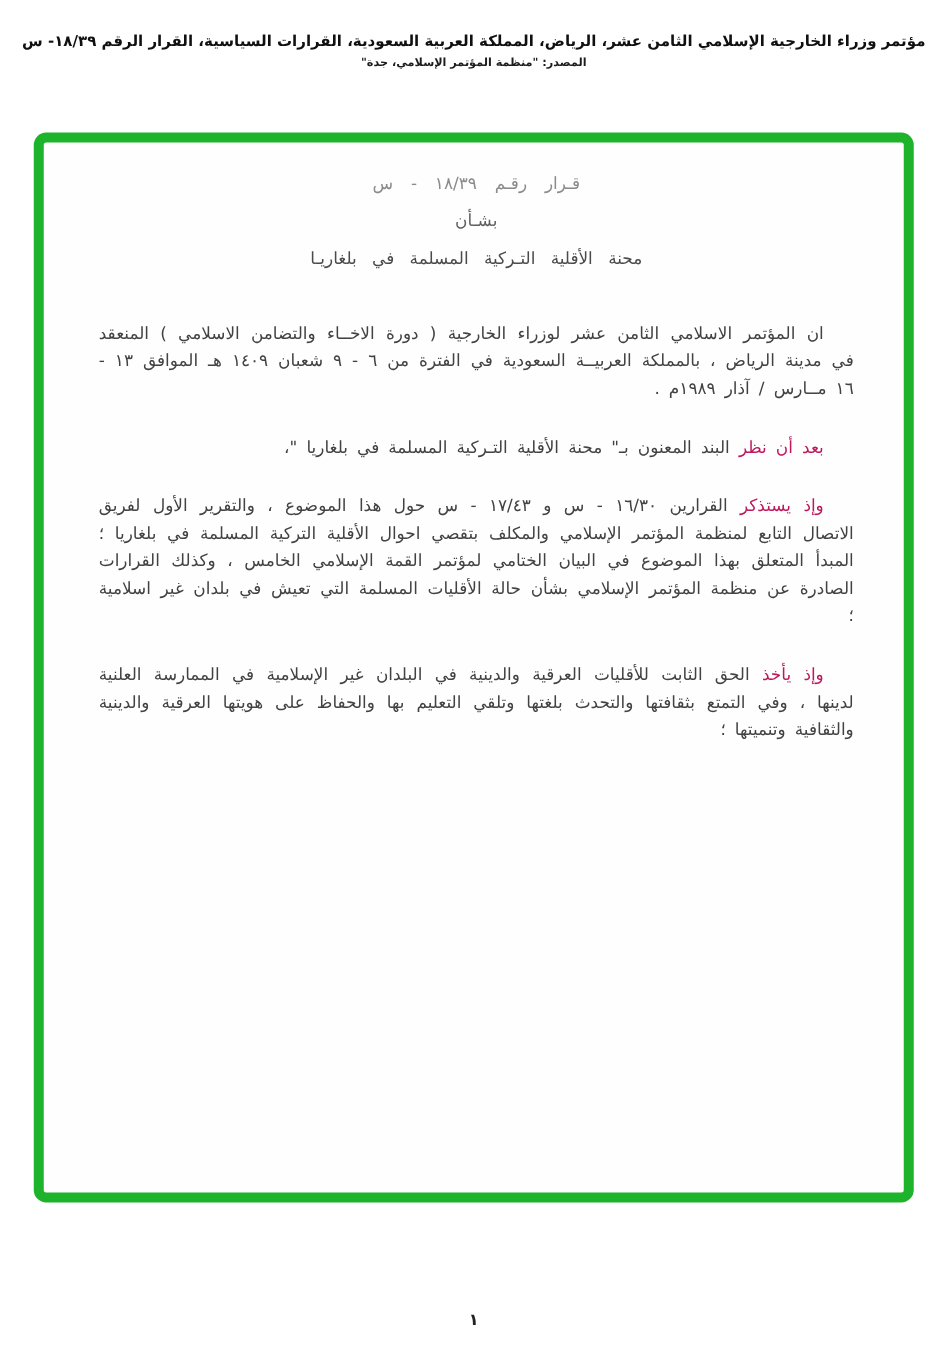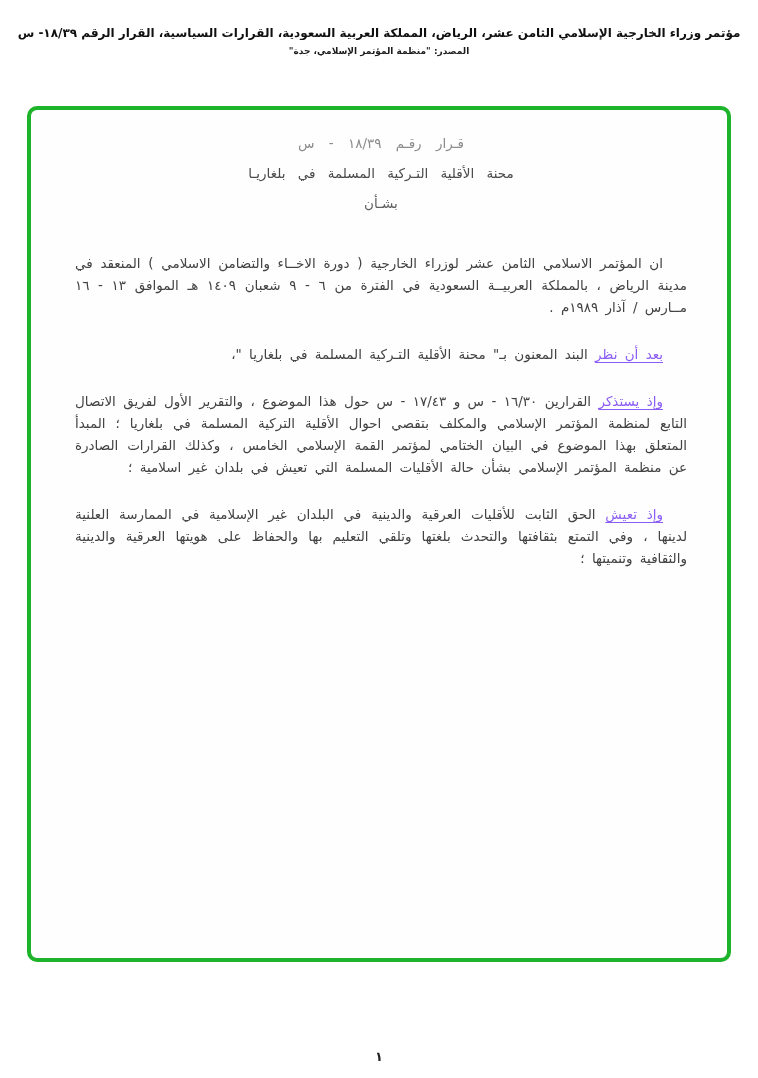--- a/index.html
+++ b/index.html
@@ -9,65 +9,64 @@
   .page-header { direction: rtl; text-align: center; padding-top: 26px; }
   .header-title {
     font-size: 12px; font-weight: bold; color: #101010;
     white-space: nowrap; overflow: hidden;
   }
   .header-source { font-size: 9px; font-weight: bold; color: #1c1c1c; margin-top: 6px; }
 
   .green-frame {
     position: absolute; left: 27px; top: 106px;
     width: 704px; height: 856px;
-    border: 4px solid #6d28d9; border-radius: 10px;
+    border: 8px solid #6d28d9; border-radius: 10px;
     background: #fefefe; overflow: hidden;
   }
 
   .doc-content {
     direction: rtl; text-align: justify;
     padding: 14px 40px 0 44px;
     color: #424242; font-size: 13.5px; line-height: 22px;
     word-spacing: 3px;
     filter: blur(0.2px);
   }
 
   .doc-headings { text-align: center; margin: 8px 0 38px 0; }
   .doc-heading-line { margin-bottom: 8px; }
   .doc-heading-line.h0 { color: #8b8b8b; word-spacing: 10px; letter-spacing: 1px; }
   .doc-heading-line.h1 { color: #5f5f5f; word-spacing: 6px; }
   .doc-heading-line.h2 { color: #4a4a4a; word-spacing: 8px; }
 
   .doc-paragraph { margin-bottom: 25px; text-indent: 24px; }
   .doc-paragraph .lead {
-    text-decoration: underline;
     text-underline-offset: 3px;
-    color: #8b5cf6;
+    color: #be185d;
   }
 
   .page-footer {
     position: absolute; left: 0; bottom: 14px; width: 758px;
     text-align: center; font-size: 13px; font-weight: bold; color: #222222;
   }
 </style>
 </head>
 <body>
 
 <div class="page-header">
   <div class="header-title">مؤتمر وزراء الخارجية الإسلامي الثامن عشر، الرياض، المملكة العربية السعودية، القرارات السياسية، القرار الرقم ١٨/٣٩- س</div>
   <div class="header-source">المصدر: "منظمة المؤتمر الإسلامي، جدة"</div>
 </div>
 
 <div class="green-frame" style="border-color: rgb(29, 179, 42);">
   <div class="doc-content">
       <div class="doc-headings">
         <div class="doc-heading-line h0">قـرار رقـم ١٨/٣٩ - س</div>
+        <div class="doc-heading-line h1">بشـأن</div>
         <div class="doc-heading-line h2">محنة الأقلية التـركية المسلمة في بلغاريـا</div>
-        <div class="doc-heading-line h1">بشـأن</div>
       </div>
       <p class="doc-paragraph">ان المؤتمر الاسلامي الثامن عشر لوزراء الخارجية ( دورة الاخــاء والتضامن الاسلامي ) المنعقد في مدينة الرياض ، بالمملكة العربيــة السعودية في الفترة من ٦ - ٩ شعبان ١٤٠٩ هـ الموافق ١٣ - ١٦ مــارس / آذار ١٩٨٩م .</p>
       <p class="doc-paragraph"><span class="lead">بعد أن نظر</span> البند المعنون بـ" محنة الأقلية التـركية المسلمة في بلغاريا "،</p>
       <p class="doc-paragraph"><span class="lead">وإذ يستذكر</span> القرارين ١٦/٣٠ - س و ١٧/٤٣ - س حول هذا الموضوع ، والتقرير الأول لفريق الاتصال التابع لمنظمة المؤتمر الإسلامي والمكلف بتقصي احوال الأقلية التركية المسلمة في بلغاريا ؛ المبدأ المتعلق بهذا الموضوع في البيان الختامي لمؤتمر القمة الإسلامي الخامس ، وكذلك القرارات الصادرة عن منظمة المؤتمر الإسلامي بشأن حالة الأقليات المسلمة التي تعيش في بلدان غير اسلامية ؛</p>
-      <p class="doc-paragraph"><span class="lead">وإذ تعيش</span> الحق الثابت للأقليات العرقية والدينية في البلدان غير الإسلامية في الممارسة العلنية لدينها ، وفي التمتع بثقافتها والتحدث بلغتها وتلقي التعليم بها والحفاظ على هويتها العرقية والدينية والثقافية وتنميتها ؛</p>
+      <p class="doc-paragraph"><span class="lead">وإذ يأخذ</span> الحق الثابت للأقليات العرقية والدينية في البلدان غير الإسلامية في الممارسة العلنية لدينها ، وفي التمتع بثقافتها والتحدث بلغتها وتلقي التعليم بها والحفاظ على هويتها العرقية والدينية والثقافية وتنميتها ؛</p>
     </div>
 </div>
 
 <div class="page-footer">١</div>
 
 </body></html>

